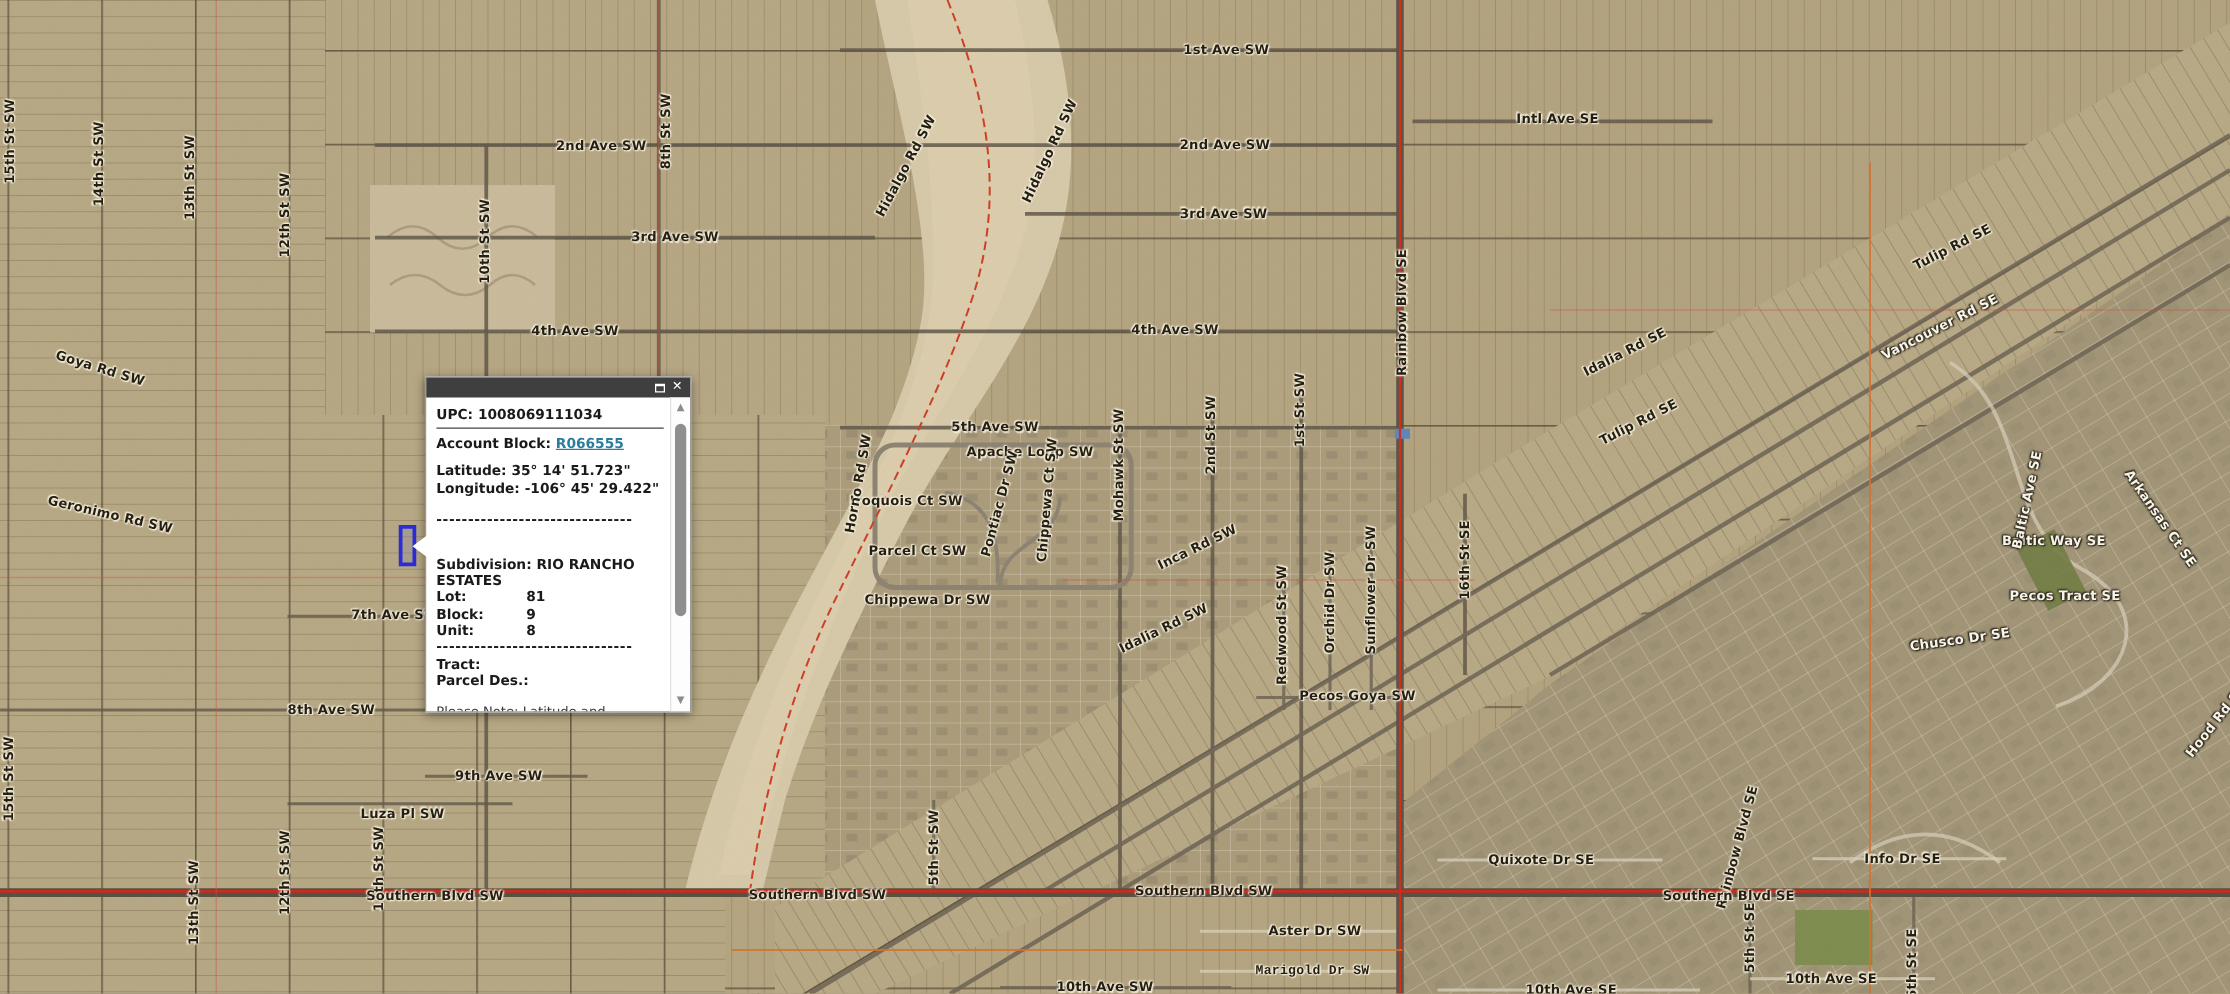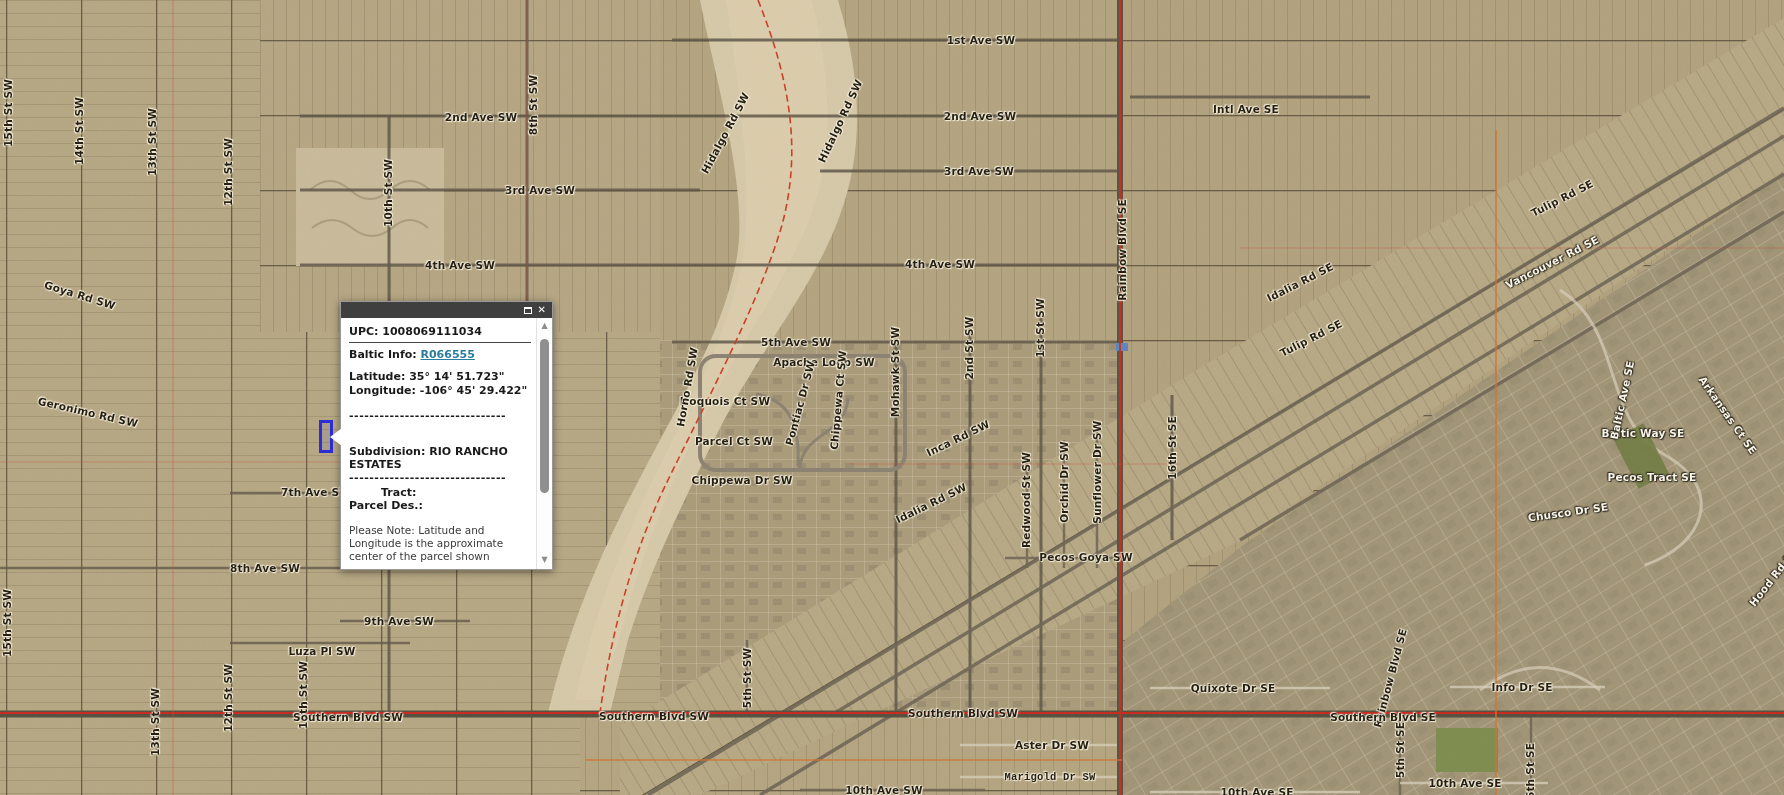--- a/index.html
+++ b/index.html
@@ -30,21 +30,21 @@
   .upc{margin-top:7px;}
   .rule{border:none;border-top:1px solid #444;margin:4px 0 5px 0;width:188px;}
   .acct{margin:2px 0 9px 0;}
   .acct a{color:#2a7d9c;font-weight:bold;text-decoration:underline;cursor:pointer;}
   .coord{margin:0;}
   .dashes{margin-top:12px;letter-spacing:.5px;overflow:hidden;white-space:nowrap;}
   .dashes2{margin-top:0;}
   .subdiv{margin-top:23px;}
   .field-row{display:flex;}
   .f-label{width:72px;flex:0 0 72px;}
-  .tract{margin-top:1px;margin-left:32px;}
+  .tract{margin-top:1px;}
   .note{margin-top:12px;font-weight:normal;font-size:10.5px;line-height:13px;color:#3a3a3a;}
   
   .sb{position:absolute;top:16px;right:0;width:15px;bottom:0;background:#fdfdfd;border-left:1px solid #e2e2e2;}
   .sb-up,.sb-down{position:absolute;left:0;right:0;text-align:center;color:#8d8d8d;font-size:8px;line-height:12px;cursor:pointer;}
   .sb-up{top:2px;}
   .sb-down{bottom:3px;}
   .sb-thumb{position:absolute;left:3px;width:9px;top:21px;height:154px;background:#8f8f8f;border-radius:5px;cursor:grab;}
 </style>
 </head>
 <body>
@@ -148,21 +148,21 @@
 
   <div class="labels-layer">
       <span class="map-label" style="left: 981px; top: 40px; transform: translate(-50%, -50%) rotate(0deg);">1st Ave SW</span>
       <span class="map-label" style="left: 980px; top: 116px; transform: translate(-50%, -50%) rotate(0deg);">2nd Ave SW</span>
       <span class="map-label" style="left: 481px; top: 117px; transform: translate(-50%, -50%) rotate(0deg);">2nd Ave SW</span>
       <span class="map-label" style="left: 540px; top: 190px; transform: translate(-50%, -50%) rotate(0deg);">3rd Ave SW</span>
       <span class="map-label" style="left: 979px; top: 171px; transform: translate(-50%, -50%) rotate(0deg);">3rd Ave SW</span>
       <span class="map-label" style="left: 460px; top: 265px; transform: translate(-50%, -50%) rotate(0deg);">4th Ave SW</span>
       <span class="map-label" style="left: 940px; top: 264px; transform: translate(-50%, -50%) rotate(0deg);">4th Ave SW</span>
       <span class="map-label" style="left: 796px; top: 342px; transform: translate(-50%, -50%) rotate(0deg);">5th Ave SW</span>
-      <span class="map-label" style="left: 1246px; top: 109px; transform: translate(-50%, -50%) rotate(0deg); text-align: right;">Intl Ave SE</span>
+      <span class="map-label" style="left: 1246px; top: 95px; transform: translate(-50%, -50%) rotate(0deg); text-align: right;">Intl Ave SE</span>
       <span class="map-label" style="left: 80px; top: 295px; transform: translate(-50%, -50%) rotate(17deg);">Goya Rd SW</span>
       <span class="map-label" style="left: 88px; top: 412px; transform: translate(-50%, -50%) rotate(13deg);">Geronimo Rd SW</span>
       <span class="map-label" style="left: 8px; top: 113px; transform: translate(-50%, -50%) rotate(-90deg);">15th St SW</span>
       <span class="map-label" style="left: 79px; top: 131px; transform: translate(-50%, -50%) rotate(-90deg);">14th St SW</span>
       <span class="map-label" style="left: 152px; top: 142px; transform: translate(-50%, -50%) rotate(-90deg);">13th St SW</span>
       <span class="map-label" style="left: 228px; top: 172px; transform: translate(-50%, -50%) rotate(-90deg);">12th St SW</span>
       <span class="map-label" style="left: 388px; top: 193px; transform: translate(-50%, -50%) rotate(-90deg);">10th St SW</span>
       <span class="map-label" style="left: 533px; top: 105px; transform: translate(-50%, -50%) rotate(-90deg);">8th St SW</span>
       <span class="map-label" style="left: 725px; top: 133px; transform: translate(-50%, -50%) rotate(-62deg);">Hidalgo Rd SW</span>
       <span class="map-label" style="left: 840px; top: 121px; transform: translate(-50%, -50%) rotate(-65deg);">Hidalgo Rd SW</span>
@@ -232,36 +232,50 @@
         </span>
     </div>
 
     <div class="popup-body">
       <div class="upc">
         <span>UPC:</span>
         <span>1008069111034</span>
       </div>
       <hr class="rule">
       <div class="acct">
-        <span>Baltic Info:</span>
+        <span>Account Block:</span>
         <a>R066555</a>
       </div>
       <div class="coord">
         <span>Latitude:</span>
         <span>35° 14' 51.723"</span>
       </div>
       <div class="coord">
         <span>Longitude:</span>
         <span>-106° 45' 29.422"</span>
       </div>
       <div class="dashes">-------------------------------</div>
       <div class="subdiv">
         <span>Subdivision:</span>
         <span>RIO RANCHO ESTATES</span>
       </div>
+      <div>
+          <div class="field-row">
+            <span class="f-label">Lot:</span>
+            <span class="f-value">81</span>
+          </div>
+          <div class="field-row">
+            <span class="f-label">Block:</span>
+            <span class="f-value">9</span>
+          </div>
+          <div class="field-row">
+            <span class="f-label">Unit:</span>
+            <span class="f-value">8</span>
+          </div>
+        </div>
       <div class="dashes dashes2">-------------------------------</div>
       <div class="tract">Tract:</div>
       <div>Parcel Des.:</div>
       <div class="note">Please Note: Latitude and Longitude is the approximate center of the parcel shown</div>
     </div>
 
     <div class="sb">
       <span class="sb-up">▲</span>
       <span class="sb-thumb"></span>
       <span class="sb-down">▼</span>

